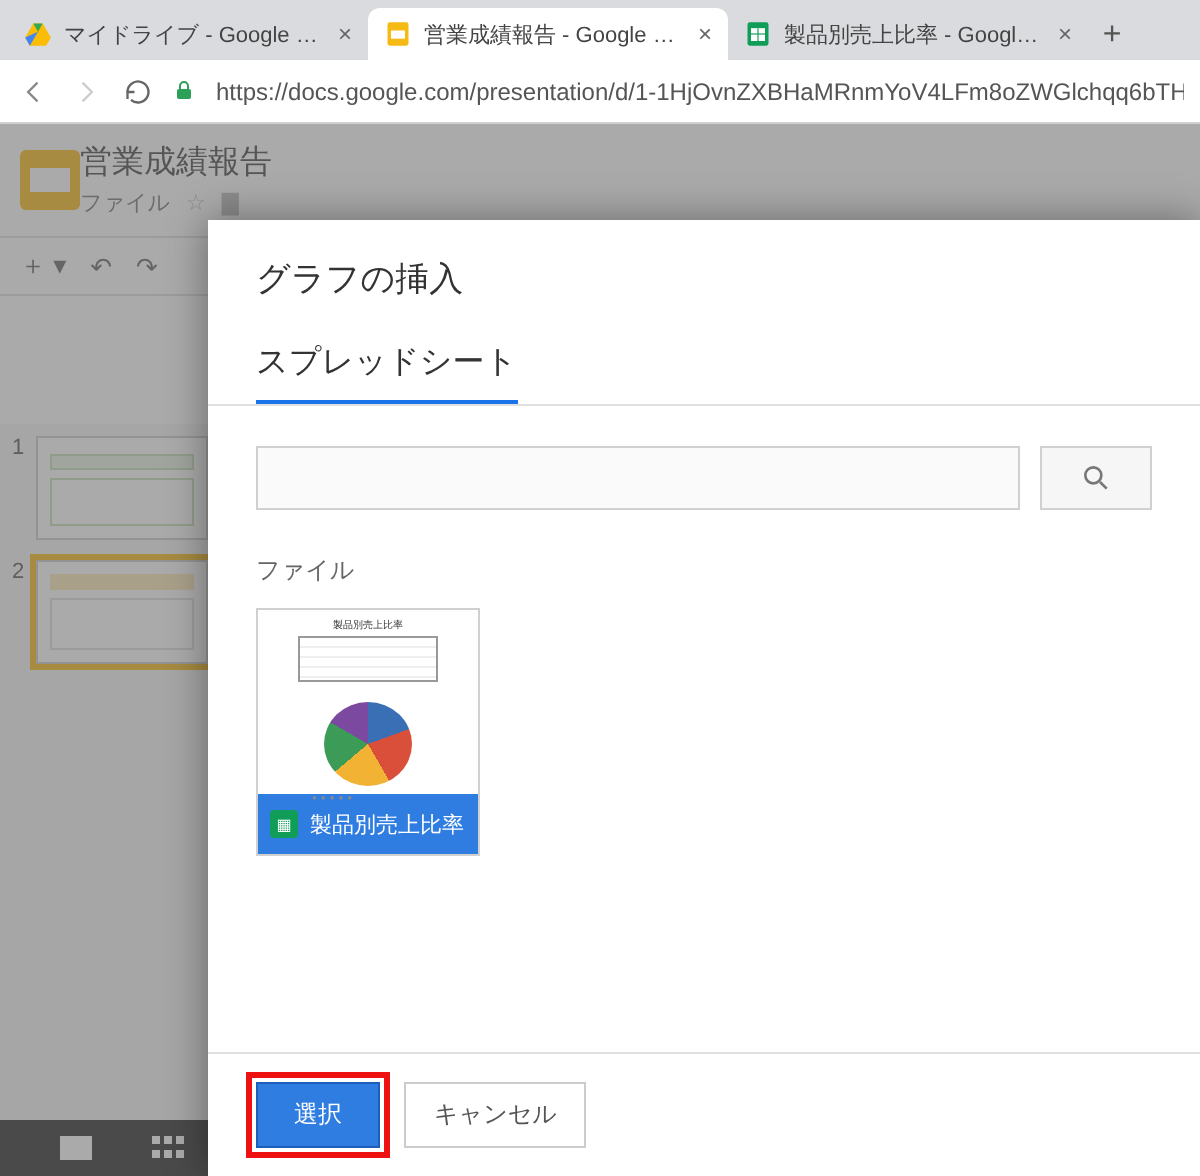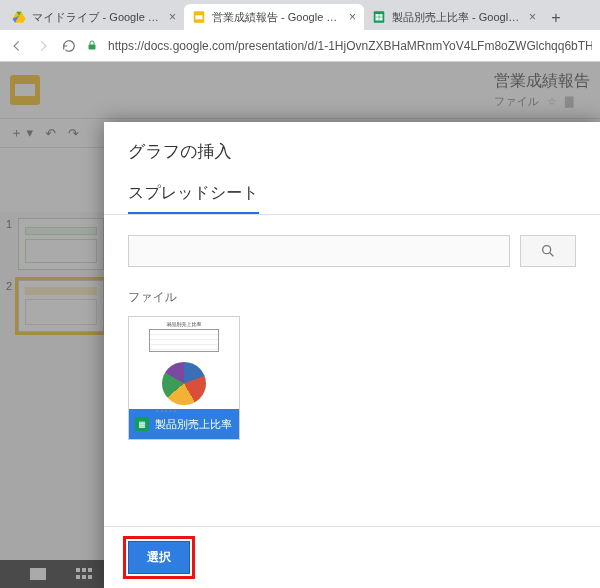--- a/index.html
+++ b/index.html
@@ -14,21 +14,21 @@
   .tab .close { font-size: 12px; color: #666; }
   .newtab { width: 24px; height: 24px; display: flex; align-items: center; justify-content: center; color: #555; font-size: 16px; }
 
   .addrbar { height: 32px; background: #fff; border-bottom: 1px solid #d0d0d0; display: flex; align-items: center; gap: 8px; padding: 0 8px; }
   .navbtn { width: 18px; height: 18px; color: #888; display: flex; align-items: center; justify-content: center; }
   .lock { width: 14px; height: 14px; color: #2da058; }
   .url { font-size: 12px; color: #555; white-space: nowrap; overflow: hidden; flex: 1; }
 
   
   .app-bg { position: absolute; top: 62px; left: 0; right: 0; bottom: 0; background: #fff; }
-  .app-header { height: 56px; display: flex; align-items: center; gap: 10px; padding: 6px 10px; justify-content: space-between; }
+  .app-header { height: 56px; display: flex; align-items: center; padding: 6px 10px; }
   .slides-logo { width: 30px; height: 30px; background: #f5ba14; border-radius: 3px; position: relative; }
   .slides-logo::after { content: ""; position: absolute; left: 5px; right: 5px; top: 9px; bottom: 9px; background: #fff; }
   .doc-title { font-size: 16px; color: #444; }
   .doc-meta { font-size: 11px; color: #777; margin-top: 2px; display: flex; gap: 8px; align-items: center; }
   .star { color: #bbb; }
   .folder { color: #bbb; }
 
   .toolbar { height: 30px; border-top: 1px solid #e0e0e0; border-bottom: 1px solid #e0e0e0; display: flex; align-items: center; gap: 12px; padding: 0 10px; color: #666; font-size: 13px; }
 
   .slide-panel { position: absolute; left: 0; top: 150px; bottom: 28px; width: 110px; background: #f7f7f7; padding: 6px; }
@@ -40,21 +40,21 @@
   .thumb-inner1b { position: absolute; left: 6px; right: 6px; top: 20px; bottom: 6px; border: 1px solid #c3dfb9; }
   .thumb-inner2 { position: absolute; left: 6px; right: 6px; top: 6px; height: 8px; background: #fde9b6; }
   .thumb-inner2b { position: absolute; left: 6px; right: 6px; top: 18px; bottom: 6px; border: 1px solid #ddd; }
 
   .bottom-bar { position: absolute; left: 0; right: 0; bottom: 0; height: 28px; background: #2b2b2b; display: flex; align-items: center; gap: 30px; padding: 0 30px; }
   .bottom-bar .bic { width: 16px; height: 12px; }
 
   .dim-overlay { position: absolute; top: 62px; left: 0; right: 0; bottom: 0; background: rgba(100,100,100,0.55); }
 
   
-  .dialog { position: absolute; left: 104px; top: 110px; right: 0; bottom: 0; background: #fff; box-shadow: 0 0 20px rgba(0,0,0,0.4); display: flex; flex-direction: column; margin-top: 12px; }
+  .dialog { position: absolute; left: 104px; top: 110px; right: 0; bottom: 0; background: #fff; box-shadow: 0 0 20px rgba(0,0,0,0.4); display: flex; flex-direction: column; }
   .dlg-pad { padding: 18px 24px 0 24px; }
   .dlg-title { font-size: 17px; color: #333; margin-bottom: 20px; }
   .dlg-tab { display: inline-block; font-size: 16px; color: #333; padding-bottom: 8px; border-bottom: 3px solid #1a73e8; }
   .tab-underline { height: 1px; background: #e0e0e0; margin-top: -1px; }
 
   .search-row { display: flex; gap: 10px; margin: 20px 24px 0 24px; }
   .search-box { flex: 1; height: 32px; border: 1px solid #d0d0d0; background: #fafafa; padding: 0 8px; font-size: 13px; }
   .search-btn { width: 56px; height: 32px; border: 1px solid #d0d0d0; background: #f6f6f6; display: flex; align-items: center; justify-content: center; color: #666; }
 
   .files-label { font-size: 12px; color: #666; margin: 22px 24px 10px 24px; }
@@ -63,21 +63,21 @@
   .file-card { width: 112px; border: 1px solid #d0d0d0; background: #fff; }
   .file-preview { height: 92px; background: #fff; display: flex; flex-direction: column; align-items: center; justify-content: center; gap: 2px; padding: 4px; }
   .mini-title { font-size: 5px; color: #333; }
   .mini-table { width: 70px; height: 24px; border: 1px solid #999; background: repeating-linear-gradient(to bottom, #fff 0 4px, #eee 4px 5px), repeating-linear-gradient(to right, transparent 0 13px, #bbb 13px 14px); }
   .mini-pie { width: 44px; height: 44px; border-radius: 50%; background: conic-gradient(#3b6fb5 0 70deg, #d94f3a 70deg 150deg, #f2b233 150deg 230deg, #3b9b57 230deg 300deg, #7b4aa0 300deg 360deg); position: relative; }
   .mini-pie::after { content: "●●●●●"; position: absolute; bottom: -8px; left: -6px; font-size: 4px; letter-spacing: 2px; color: #888; }
   .file-cap { height: 30px; background: #2f7de1; color: #fff; font-size: 11px; display: flex; align-items: center; gap: 6px; padding: 0 6px; }
   .sheets-ico { width: 14px; height: 14px; background: #0f9d58; border-radius: 2px; display: inline-flex; align-items: center; justify-content: center; color: #fff; font-size: 8px; }
 
   .dlg-footer { margin-top: auto; border-top: 1px solid #e0e0e0; padding: 14px 24px; display: flex; gap: 12px; align-items: center; }
-  .btn-primary { background: #2f7de1; color: #fff; border: 1px solid #1b5fba; font-size: 12px; padding: 7px 18px; font-weight: bold; }
+  .btn-primary { background: #2f7de1; color: #fff; border: 1px solid #1b5fba; font-size: 12px; padding: 7px 18px; font-weight: normal; }
   .btn-primary-hl { outline: 3px solid #e11; outline-offset: 2px; }
   .btn-cancel { background: #fff; border: 1px solid #ccc; color: #555; font-size: 12px; padding: 7px 14px; }
 
   svg { display: block; }
 </style>
 </head>
 <body>
 
 <div class="tabstrip">
   <div class="tab">
@@ -227,14 +227,15 @@
       </div>
       <div class="file-cap">
         <span class="sheets-ico">▦</span>
         <span>製品別売上比率</span>
       </div>
     </div>
   </div>
 
   <div class="dlg-footer">
     <button class="btn-primary btn-primary-hl">選択</button>
+    <button class="btn-cancel">キャンセル</button>
   </div>
 </div>
 
 </body></html>

